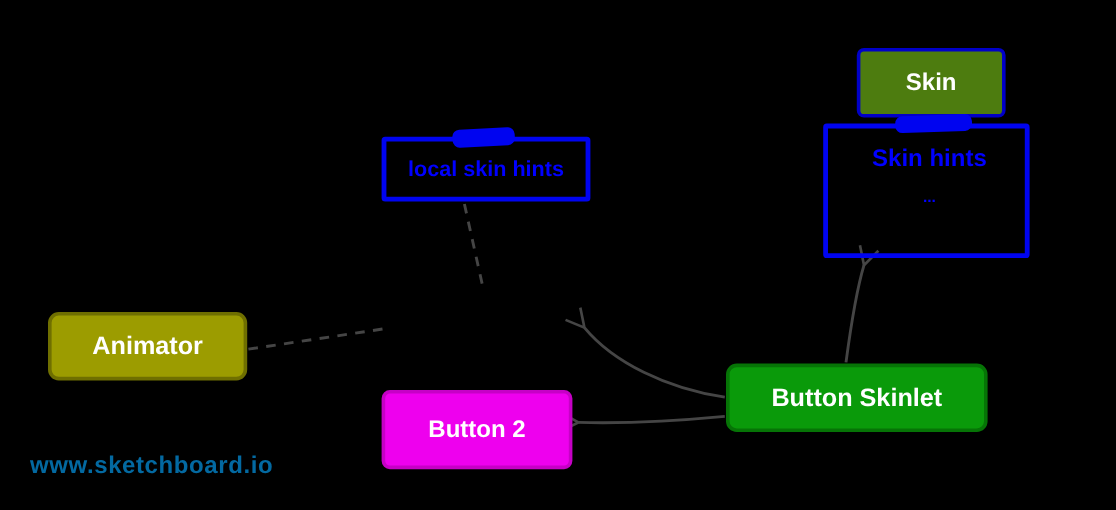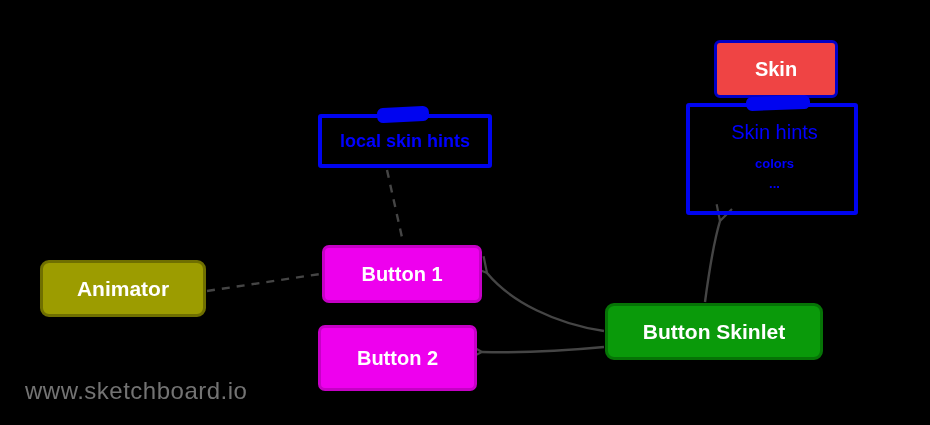--- a/index.html
+++ b/index.html
@@ -14,21 +14,21 @@
   }
   .node-skin{
     left:714px;top:40px;width:124px;height:58px;
     background:#0101EE;border:3px solid #0000C8;border-radius:6px;font-size:20px;
   }
   .node-skin-hints{
     left:686px;top:103px;width:172px;height:112px;
     border:4px solid #0004F0;border-radius:3px;color:#0000FF;
     display:block;padding:13px 8px 0 13px;
   }
-  .node-skin-hints .hint-title{font-size:20px;font-weight:normal;line-height:24px;margin:0 0 10px 0;}
+  .node-skin-hints .hint-title{font-size:20px;font-weight:bold;line-height:24px;margin:0 0 10px 0;}
   .node-skin-hints .hint-item{font-size:13px;font-weight:bold;line-height:20px;}
   .node-local-hints{
     left:318px;top:114px;width:174px;height:54px;
     border:4px solid #0004F0;border-radius:3px;color:#0000FF;font-size:18px;
   }
   .node-animator{
     left:40px;top:260px;width:166px;height:57px;
     background:#9C9C00;border:3px solid #6F6F00;border-radius:9px;font-size:21px;
   }
   .node-button1{
@@ -40,67 +40,63 @@
     background:#EE00EE;border:3px solid #C600C6;border-radius:7px;font-size:20px;
   }
   .node-skinlet{
     left:605px;top:303px;width:218px;height:57px;
     background:#0A9A0A;border:3px solid #067406;border-radius:9px;font-size:21px;
   }
   .blob{position:absolute;background:#0004F0;border-radius:6px;}
   .blob-a{left:746px;top:96px;width:64px;height:14px;transform:rotate(-2deg);}
   .blob-b{left:377px;top:107px;width:52px;height:15px;transform:rotate(-3deg);}
   .watermark{
-    position:absolute;left:25px;top:377px;font-size:24px;color:#737373;
-    font-weight:400;letter-spacing:0.5px;
+    position:absolute;left:25px;top:377px;font-size:20px;color:#0369a1;
+    font-weight:700;letter-spacing:0.5px;
   }
 </style>
 </head>
 <body>
 
 <div class="stage">
 
   <svg class="connectors" viewBox="0 0 930 425" xmlns="http://www.w3.org/2000/svg">
     <defs>
       <marker id="arrowhead" markerUnits="userSpaceOnUse" markerWidth="22" markerHeight="22" viewBox="0 0 22 22" refX="3" refY="11" orient="auto">
         <path d="M 18 3 L 3 11 L 18 19" fill="none" stroke="#454545" stroke-width="2.2"></path>
       </marker>
     </defs>
     <path d="M 604 331 C 556 324 511 302 487 273" fill="none" stroke="#454545" stroke-width="2.4" marker-end="url(#arrowhead)"></path>
     <path d="M 604 347 C 562 351 520 353 482 352" fill="none" stroke="#454545" stroke-width="2.4" marker-end="url(#arrowhead)"></path>
     <path d="M 705 302 C 709 272 714 241 720 221" fill="none" stroke="#454545" stroke-width="2.4" marker-end="url(#arrowhead)"></path>
     <path d="M 387 170 L 403 242" fill="none" stroke="#454545" stroke-width="2.4" stroke-dasharray="8 7"></path>
     <path d="M 207 291 L 320 274" fill="none" stroke="#454545" stroke-width="2.4" stroke-dasharray="8 7"></path>
   </svg>
 
-  <div class="node node-skin" style="background: #ef4444; border-color: rgb(0, 0, 200); color: rgb(255, 255, 255);">
+  <div class="node node-skin" style="background: #4d7c0f; border-color: rgb(0, 0, 200); color: rgb(255, 255, 255);">
     <span>Skin</span>
   </div>
 
   <div class="blob blob-a"></div>
 
   <div class="node node-skin-hints" style="border-color: rgb(0, 4, 240); color: rgb(0, 0, 255);">
     <div class="hint-title">Skin hints</div>
-    <div class="hint-item">colors</div>
     <div class="hint-item">...</div>
   </div>
 
   <div class="blob blob-b"></div>
 
   <div class="node node-animator" style="background: rgb(156, 156, 0); border-color: rgb(111, 111, 0); color: rgb(255, 255, 255);">
     <span>Animator</span>
   </div>
 
   <div class="node node-local-hints" style="border-color: rgb(0, 4, 240); color: rgb(0, 0, 255);">
     <span>local skin hints</span>
   </div>
 
-  <div class="node node-button1" style="background: rgb(238, 0, 238); border-color: rgb(198, 0, 198); color: rgb(255, 255, 255);">
-    <span>Button 1</span>
-  </div>
 
   <div class="node node-button2" style="background: rgb(238, 0, 238); border-color: rgb(198, 0, 198); color: rgb(255, 255, 255);">
     <span>Button 2</span>
   </div>
 
   <div class="node node-skinlet" style="background: rgb(10, 154, 10); border-color: rgb(6, 116, 6); color: rgb(255, 255, 255);">
     <span>Button Skinlet</span>
   </div>
 
   <div class="watermark">www.sketchboard.io</div>

